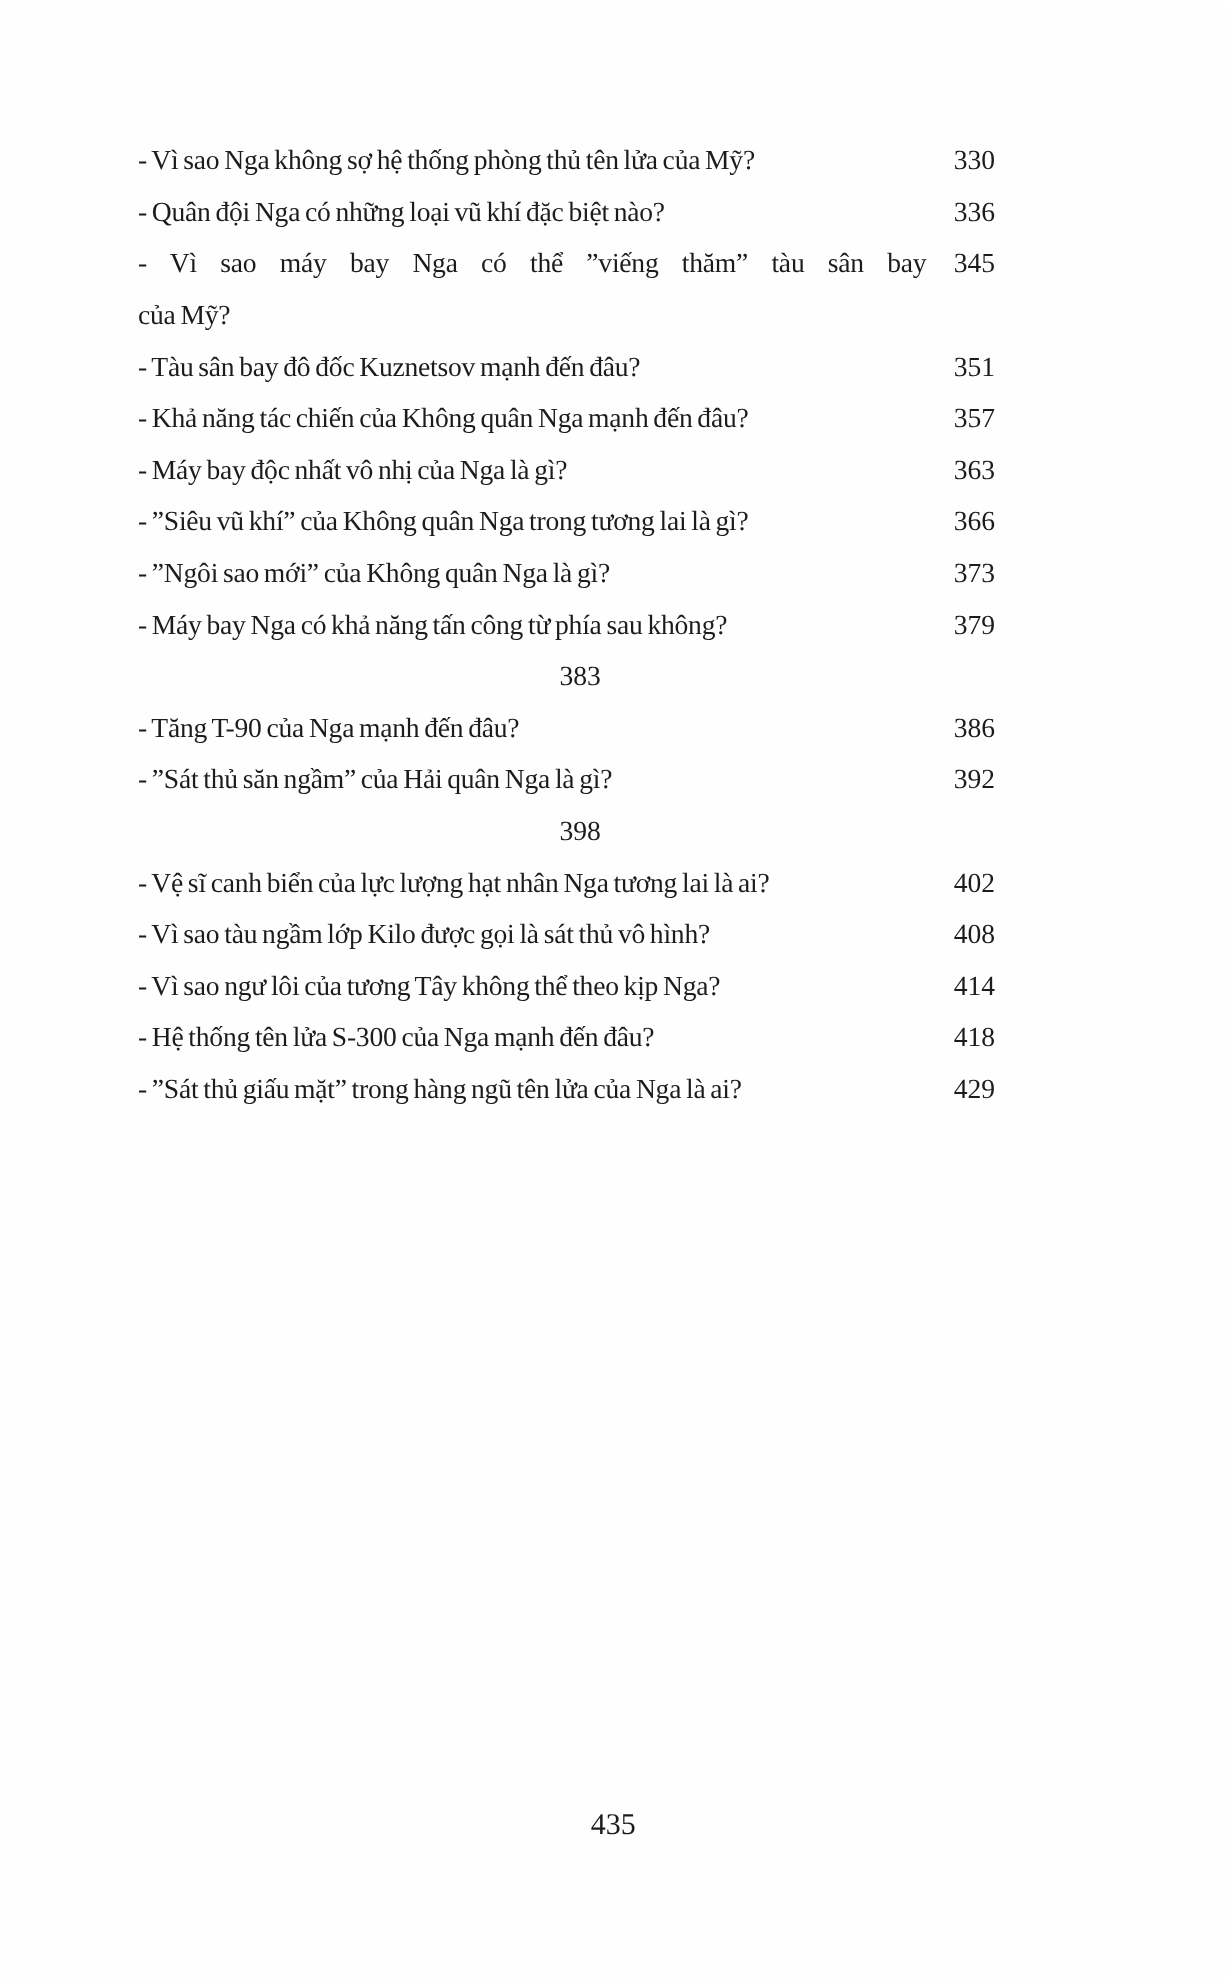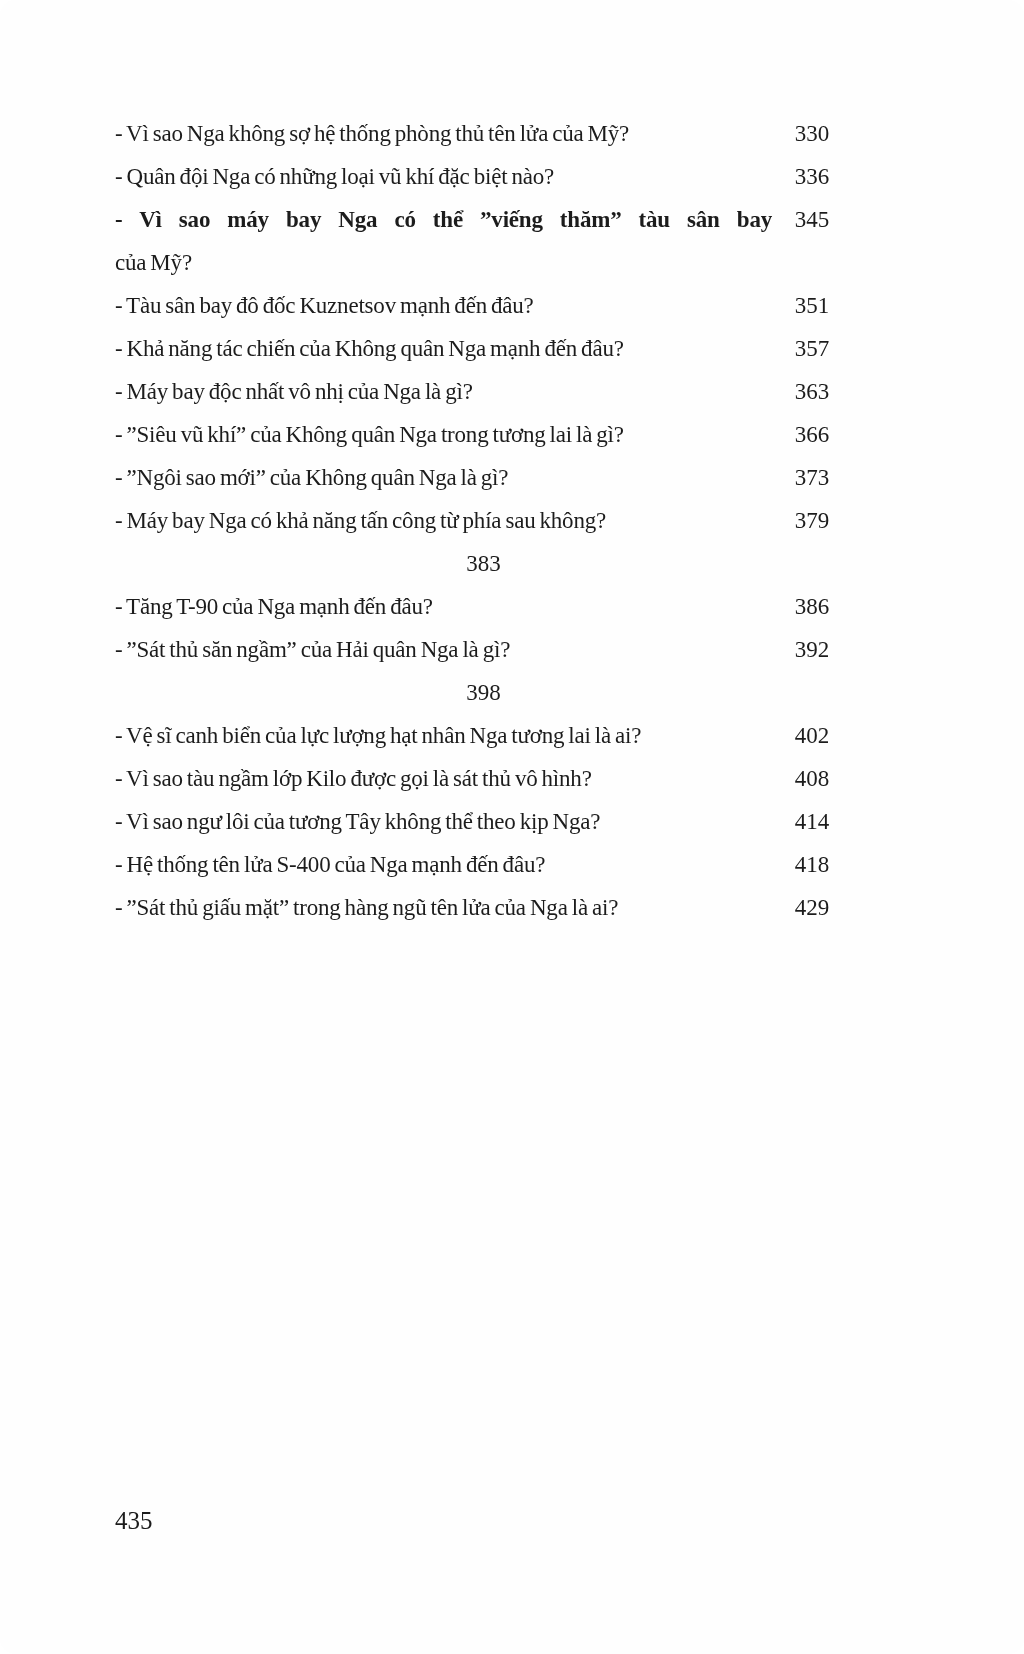--- a/index.html
+++ b/index.html
@@ -38,34 +38,33 @@
     letter-spacing: -0.2px;
     word-spacing: -1.5px;
   }
   .toc-title .line {
     min-height: 43px;
   }
   
   .toc-title .line.stretch {
     text-align: justify;
     text-align-last: justify;
-    font-weight: bold;
   }
   .toc-page {
     flex: 1;
     text-align: center;
     font-size: 23px;
     line-height: 43px;
   }
   .footer-pagenum {
     position: absolute;
     left: 115px;
     top: 1505px;
     width: 792px;
-    text-align: left;
+    text-align: center;
     font-size: 25px;
     line-height: 32px;
     font-family: Liberation Serif, serif;
   }
 </style>
 </head>
 <body>
 
 <div class="page">
 
@@ -172,21 +171,21 @@
 
   <div class="toc-row">
     <div class="toc-title">
           <div class="line">- Vì sao ngư lôi của tương Tây không thể theo kịp Nga?</div>
         </div>
     <div class="toc-page">414</div>
   </div>
 
   <div class="toc-row">
     <div class="toc-title">
-          <div class="line">- Hệ thống tên lửa S-400 của Nga mạnh đến đâu?</div>
+          <div class="line">- Hệ thống tên lửa S-300 của Nga mạnh đến đâu?</div>
         </div>
     <div class="toc-page">418</div>
   </div>
 
 
   <div class="toc-row">
     <div class="toc-title">
           <div class="line">- ”Sát thủ giấu mặt” trong hàng ngũ tên lửa của Nga là ai?</div>
         </div>
     <div class="toc-page">429</div>

